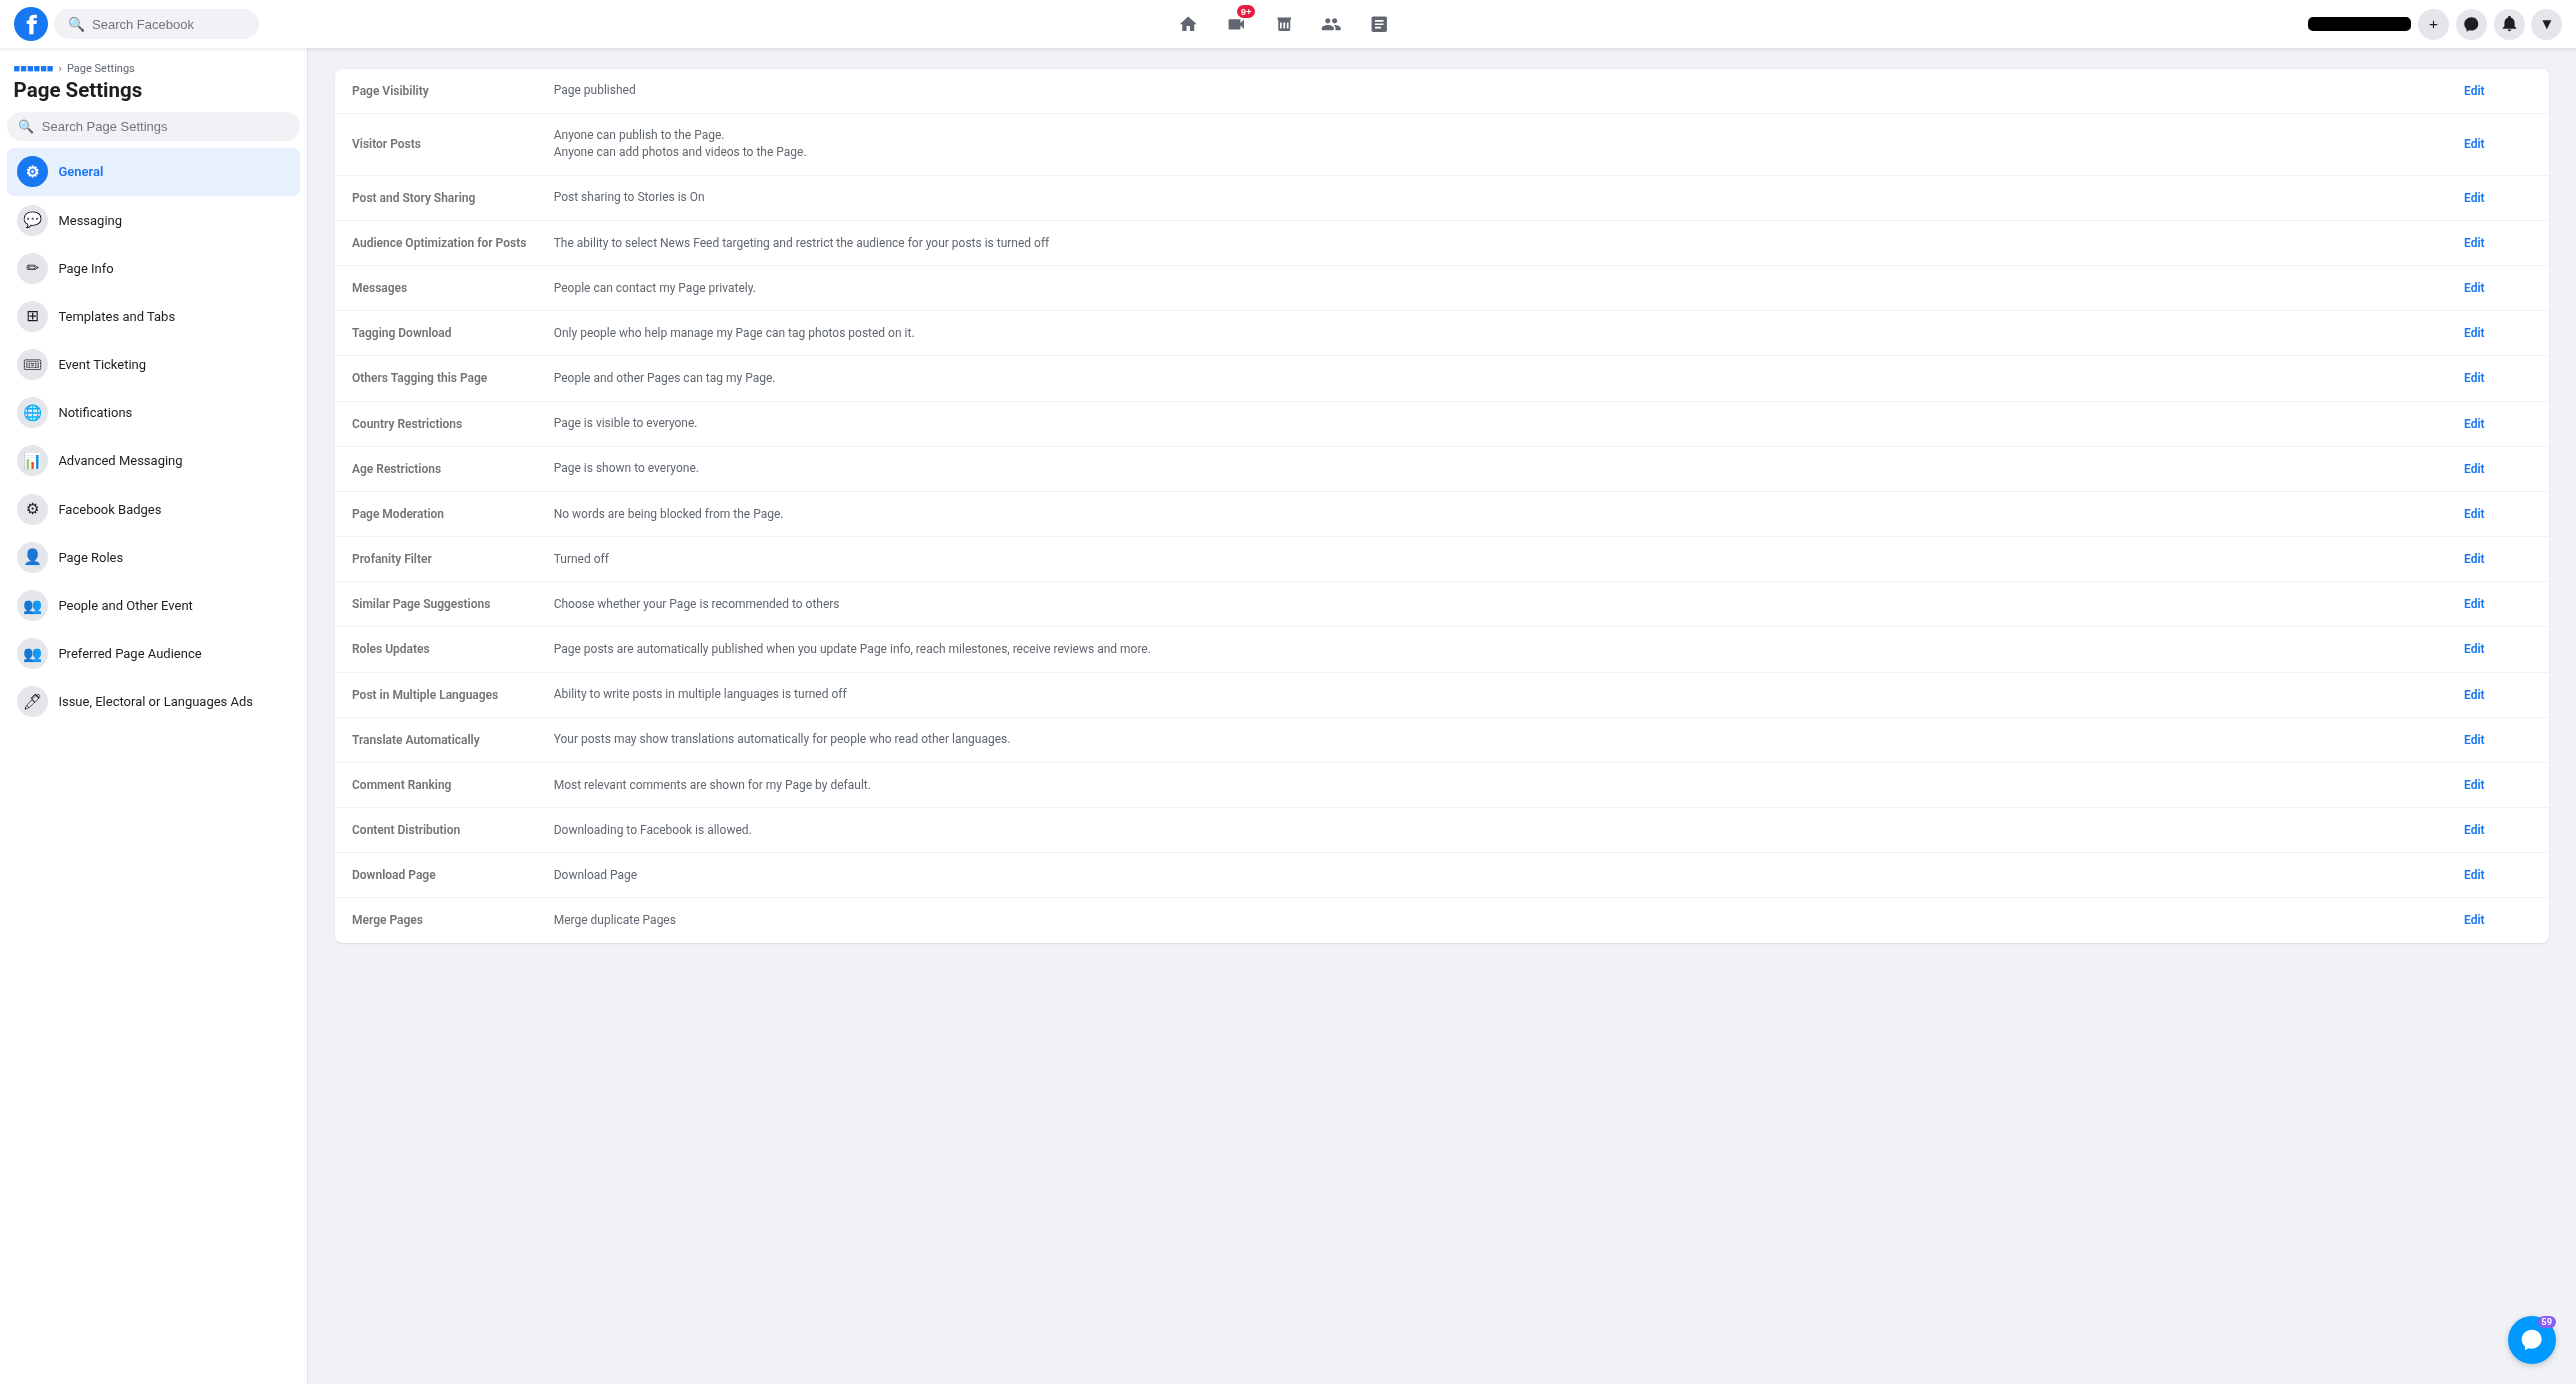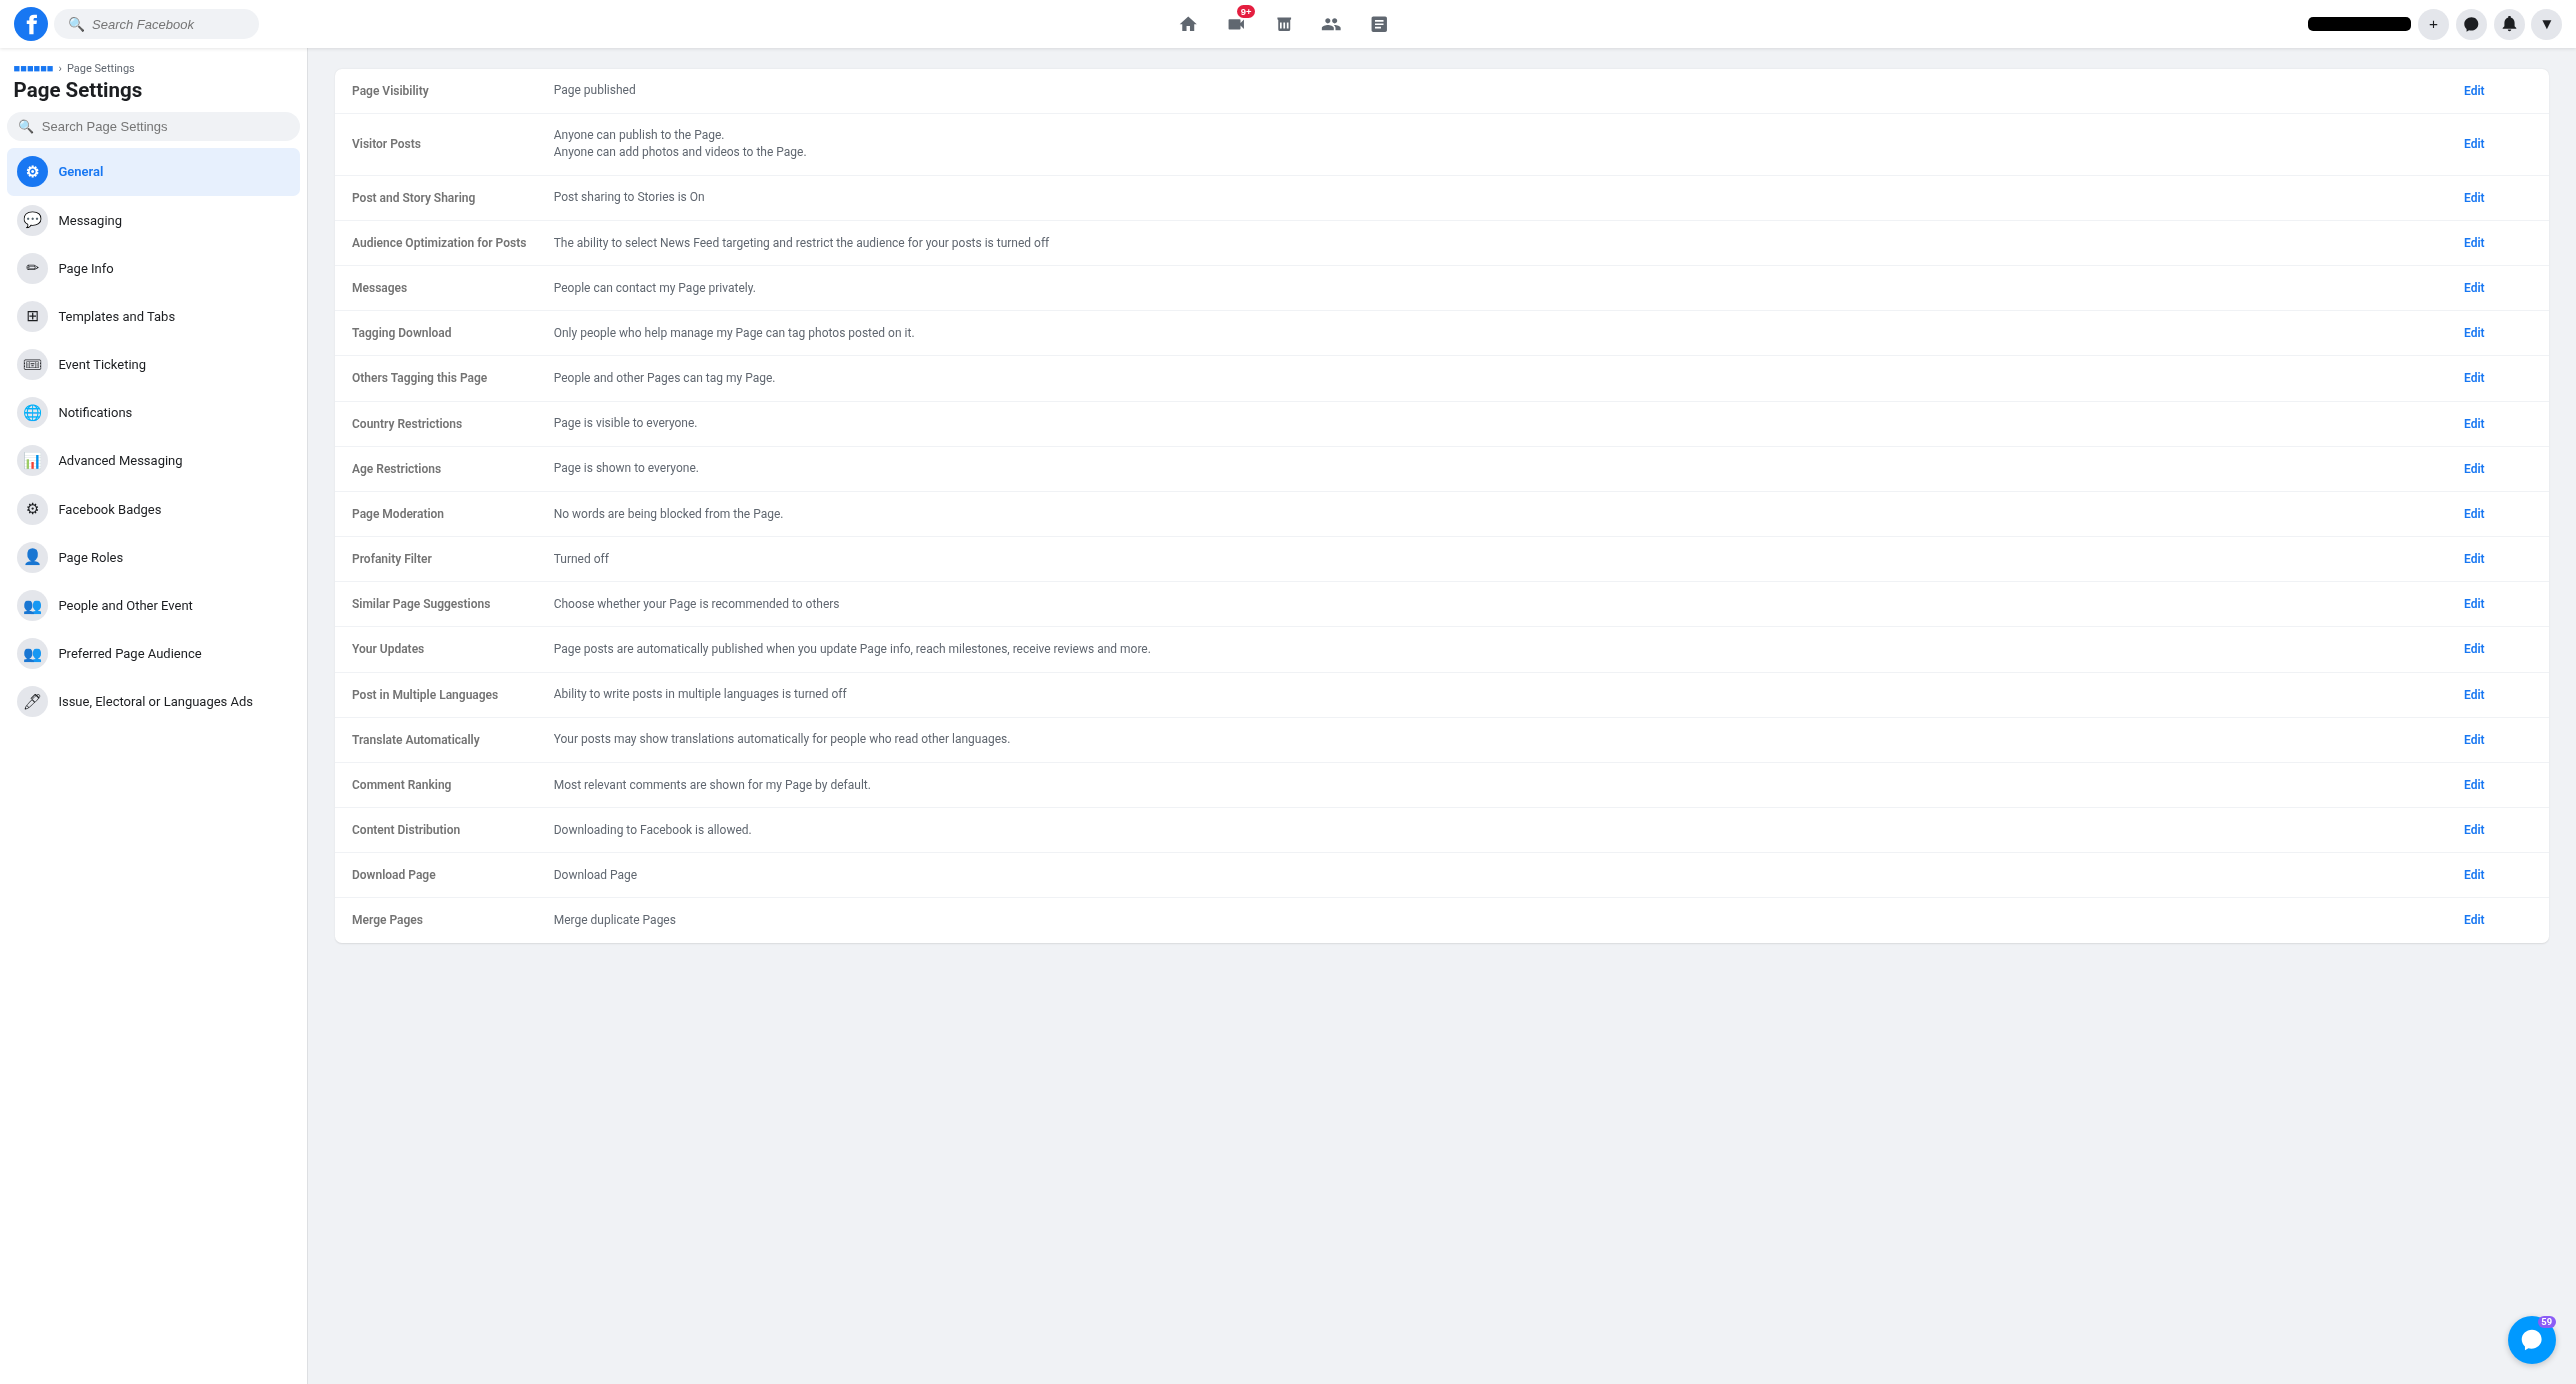--- a/index.html
+++ b/index.html
@@ -12,21 +12,21 @@
       padding: 0 13.7px; box-shadow: 0 1.7px 3.4px rgba(0,0,0,0.1); z-index: 100;
       gap: 6.8px;
     }
     .topnav-logo { width: 34px; height: 34px; flex-shrink: 0; }
     .topnav-logo svg { width: 34px; height: 34px; }
     .topnav-search {
       display: flex; align-items: center; background: #f0f2f5; border-radius: 17px;
       padding: 6.8px 13.7px; gap: 6.8px; width: 205px;
     }
     .topnav-search input {
-      border: none; background: transparent; outline: none; font-size: 13px; color: #1c1e21; width: 100%; font-style: italic;
+      border: none; background: transparent; outline: none; font-size: 13px; color: #1c1e21; width: 100%;
     }
     .topnav-center {
       flex: 1; display: flex; justify-content: center; align-items: center; gap: 6.8px;
     }
     .nav-icon-btn {
       width: 41px; height: 41px; border-radius: 50%; display: flex; align-items: center;
       justify-content: center; cursor: pointer; color: #606770; font-size: 17px;
       border: none; background: transparent; position: relative;
     }
     .nav-badge {
@@ -309,21 +309,21 @@
     <span class="settings-row-label">Profanity Filter</span>
     <span class="settings-row-value">Turned off</span>
     <span class="settings-row-edit">Edit</span>
   </div>
           <div class="settings-row">
     <span class="settings-row-label">Similar Page Suggestions</span>
     <span class="settings-row-value">Choose whether your Page is recommended to others</span>
     <span class="settings-row-edit">Edit</span>
   </div>
           <div class="settings-row">
-    <span class="settings-row-label">Your Updates</span>
+    <span class="settings-row-label">Roles Updates</span>
     <span class="settings-row-value">Page posts are automatically published when you update Page info, reach milestones, receive reviews and more.</span>
     <span class="settings-row-edit">Edit</span>
   </div>
           <div class="settings-row">
     <span class="settings-row-label">Post in Multiple Languages</span>
     <span class="settings-row-value">Ability to write posts in multiple languages is turned off</span>
     <span class="settings-row-edit">Edit</span>
   </div>
           <div class="settings-row">
     <span class="settings-row-label">Translate Automatically</span>

